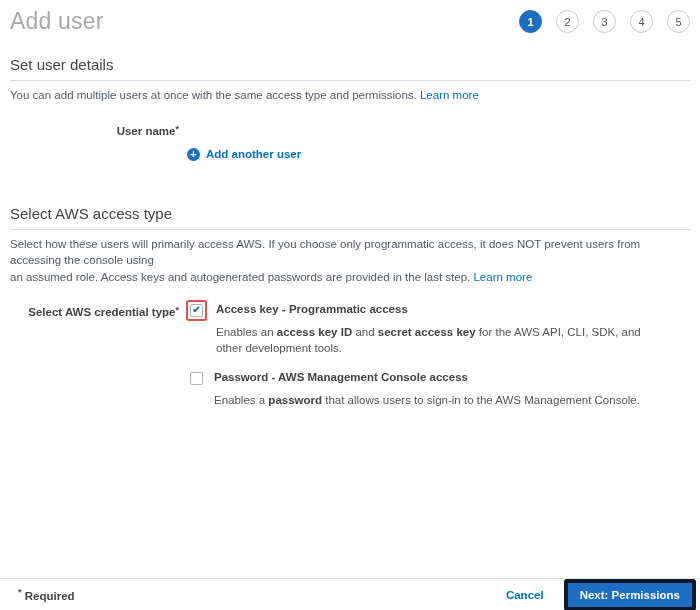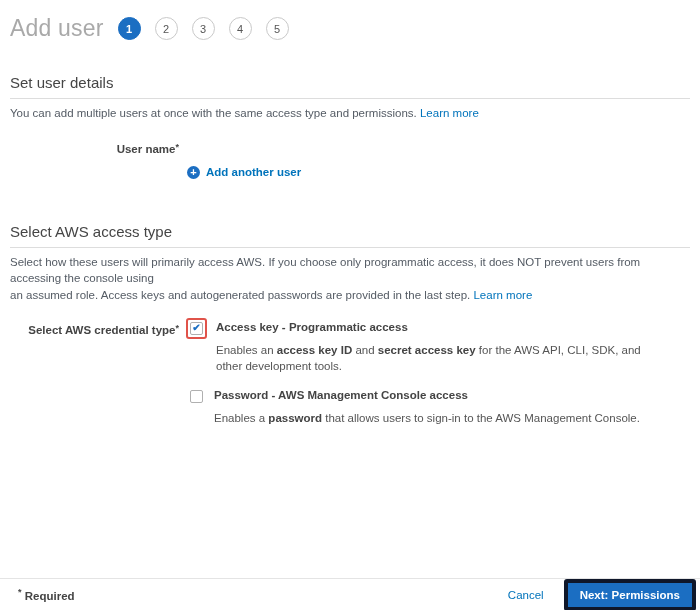--- a/index.html
+++ b/index.html
@@ -11,22 +11,23 @@
     height: 610px;
     background: #fff;
     overflow: hidden;
     color: #545b64;
     font-size: 11.5px;
   }
 
   
   .header {
     display: flex;
+    justify-content: space-between;
     align-items: flex-start;
-    padding: 15px 10px 0 10px;
+    padding: 8px 10px 0 10px;
   }
   .page-title {
     font-size: 23px;
     font-weight: 400;
     color: #a9a9a9;
     letter-spacing: 0.2px;
   }
   .steps { display: flex; align-items: center; margin-top: 2px; }
   .step {
     width: 23px; height: 23px;
@@ -56,21 +57,21 @@
     border-bottom: 1px solid #ddd;
     margin-top: 7px;
   }
   .intro {
     margin-top: 6px;
     color: #545b64;
     line-height: 1.45;
     max-width: 684px;
   }
   a.link { color: #0073bb; text-decoration: none; cursor: pointer; }
-  .section-user-details { margin-top: 32px; }
+  .section-user-details { margin-top: 21px; }
   .section-access-type { margin-top: 44px; }
 
   
   .form-row { display: flex; align-items: flex-start; margin-top: 16px; }
   .label-col {
     width: 177px;
     text-align: right;
     padding-right: 8px;
     font-weight: bold;
     color: #444;
@@ -170,21 +171,21 @@
     align-items: center;
     justify-content: space-between;
     padding: 0 4px 0 18px;
     background: #fff;
   }
   .required-note { font-weight: bold; color: #444; }
   .required-note sup { font-size: 9px; }
   .footer-actions { display: flex; align-items: center; }
   .cancel-link {
     color: #0073bb;
-    font-weight: normal;
+    font-weight: bold;
     cursor: pointer;
     text-decoration: none;
     margin-right: 20px;
   }
   .primary-button {
     background: #1b6ec2;
     color: #fff;
     font-family: "Liberation Sans", sans-serif;
     font-size: 11.5px;
     font-weight: bold;

